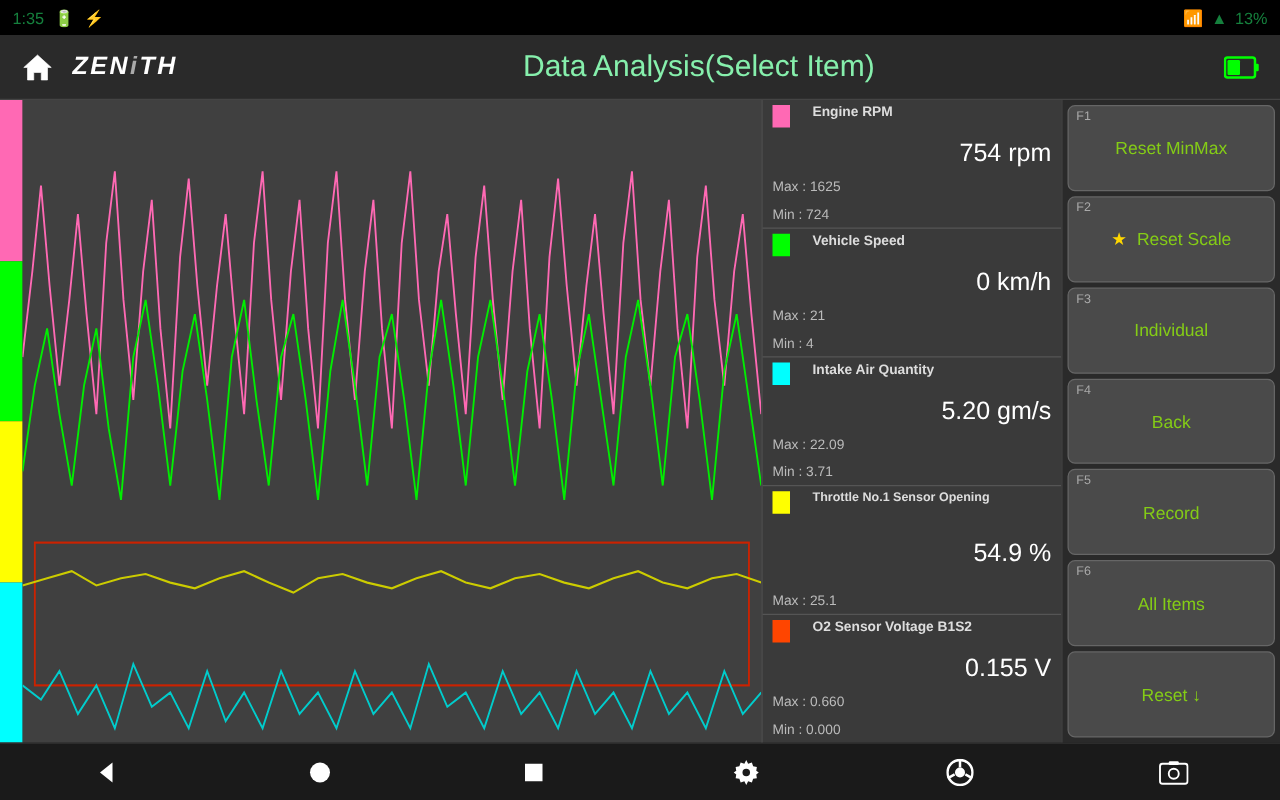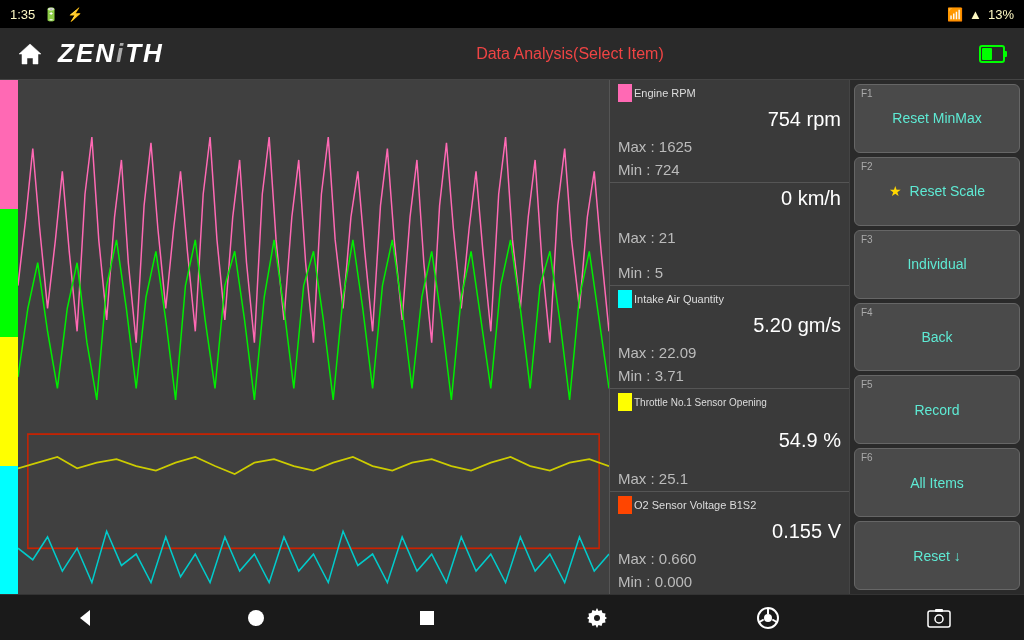--- a/index.html
+++ b/index.html
@@ -15,21 +15,21 @@
     
     #status-bar {
       width: 100%;
       height: 28px;
       background: #000;
       display: flex;
       align-items: center;
       justify-content: space-between;
       padding: 0 10px;
       font-size: 13px;
-      color: #fef9c3;
+      color: #15803d;
     }
     #status-left { display: flex; align-items: center; gap: 8px; }
     #status-right { display: flex; align-items: center; gap: 6px; }
 
     
     #header {
       width: 100%;
       height: 52px;
       background: #2a2a2a;
       display: flex;
@@ -37,33 +37,33 @@
       padding: 0 12px;
       border-bottom: 1px solid #444;
     }
     #home-icon-wrap {
       width: 36px;
       height: 36px;
       display: flex; align-items: center; justify-content: center;
     }
     #logo {
       margin-left: 10px;
-      font-size: 26px;
+      font-size: 20px;
       font-weight: bold;
       letter-spacing: 2px;
       color: white;
       font-style: italic;
     }
     #logo span.zen { color: white; }
     #logo span.ith { color: white; }
     #header-title {
       flex: 1;
       text-align: center;
-      font-size: 16px;
-      color: #ef4444;
+      font-size: 24px;
+      color: #86efac;
       font-weight: normal;
     }
     #battery-icon-wrap {
       width: 36px;
       height: 36px;
       display: flex; align-items: center; justify-content: center;
     }
 
     
     #main {
@@ -118,40 +118,40 @@
       border-bottom: 1px solid #555;
       padding: 4px 8px;
       display: flex;
       flex-direction: column;
       justify-content: space-between;
     }
     .data-row:last-child { border-bottom: none; }
 
     .data-header {
       display: flex;
-      align-items: center;
-      gap: 2px;
+      gap: 18px;
+      font-weight: bold;
     }
     .color-box {
       width: 14px;
       height: 18px;
       flex-shrink: 0;
     }
     .data-label {
       font-size: 11px;
       color: #ddd;
     }
     .data-value {
       font-size: 20px;
       font-weight: normal;
       color: white;
       text-align: right;
     }
     .data-minmax {
-      font-size: 15px;
+      font-size: 11px;
       color: #bbb;
     }
 
     
     #btn-panel {
       width: 175px;
       background: #2a2a2a;
       border-left: 1px solid #444;
       display: flex;
       flex-direction: column;
@@ -176,21 +176,21 @@
     }
     .fn-label-f {
       position: absolute;
       top: 3px;
       left: 6px;
       font-size: 10px;
       color: #aaa;
     }
     .fn-btn-text {
       font-size: 14px;
-      color: #5eead4;
+      color: #84cc16;
       font-weight: normal;
     }
     .star { color: #ffd700; margin-right: 2px; }
 
     
     #nav-bar {
       width: 100%;
       height: 46px;
       background: #1a1a1a;
       display: flex;
@@ -275,23 +275,27 @@
       <div class="data-header">
         <div class="color-box" style="background:#ff69b4;"></div>
         <span class="data-label">Engine RPM</span>
       </div>
       <div class="data-value">754 rpm</div>
       <div class="data-minmax">Max : 1625</div>
       <div class="data-minmax">Min :  724</div>
     </div>
 
     <div class="data-row">
+      <div class="data-header">
+        <div class="color-box" style="background:#00ff00;"></div>
+        <span class="data-label">Vehicle Speed</span>
+      </div>
       <div class="data-value">0 km/h</div>
       <div class="data-minmax">Max :  21</div>
-      <div class="data-minmax">Min :    5</div>
+      <div class="data-minmax">Min :    4</div>
     </div>
 
     <div class="data-row">
       <div class="data-header">
         <div class="color-box" style="background:#00ffff;"></div>
         <span class="data-label">Intake Air Quantity</span>
       </div>
       <div class="data-value">5.20 gm/s</div>
       <div class="data-minmax">Max : 22.09</div>
       <div class="data-minmax">Min :  3.71</div>

